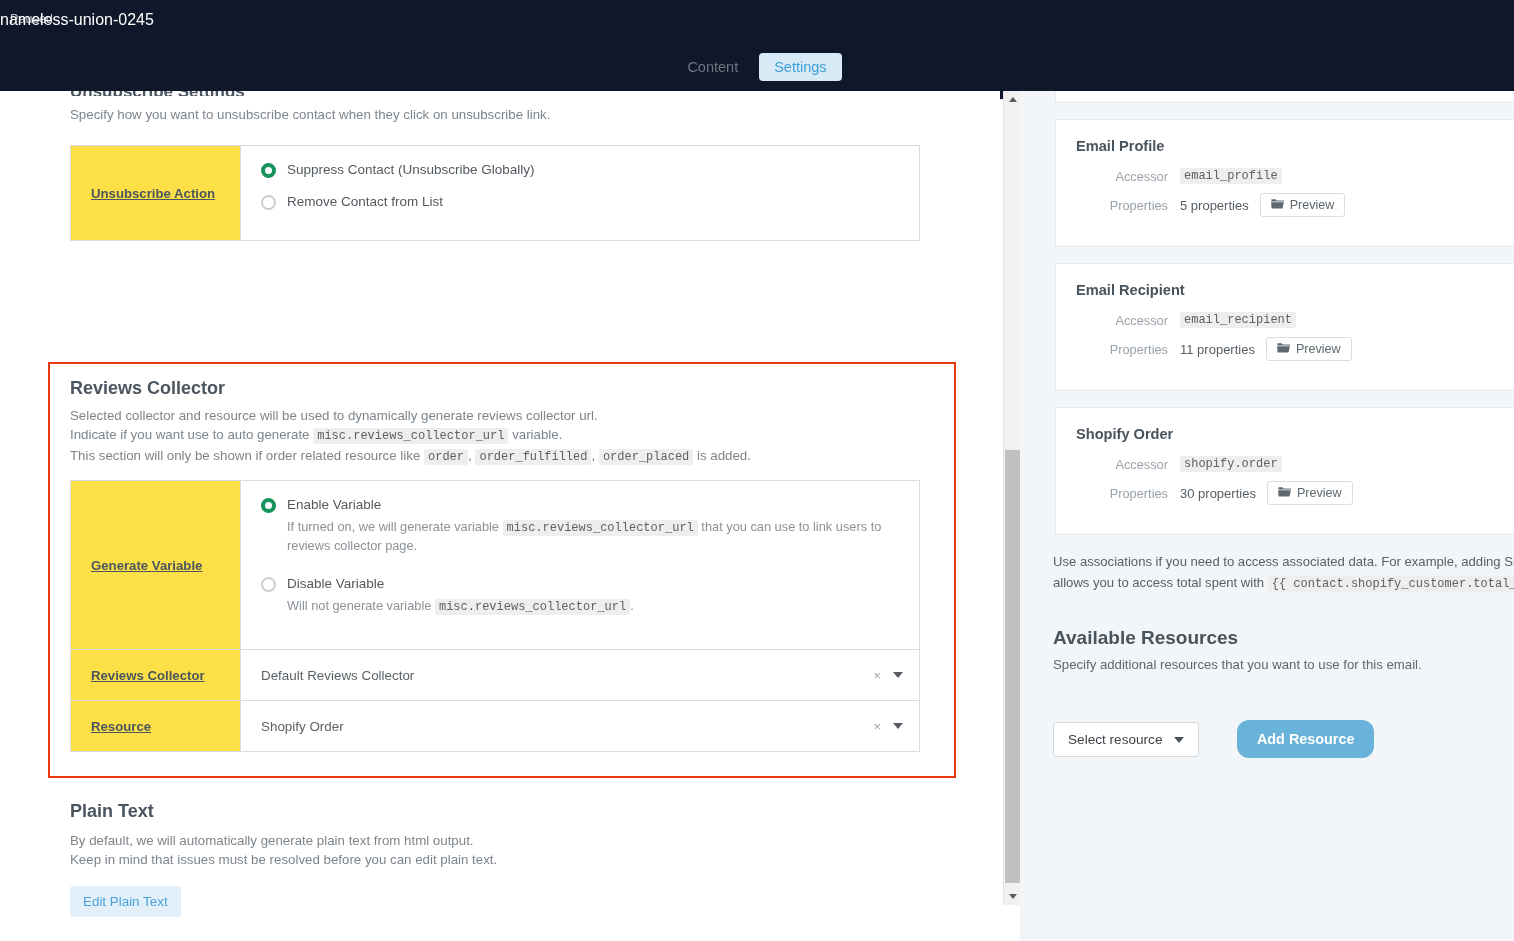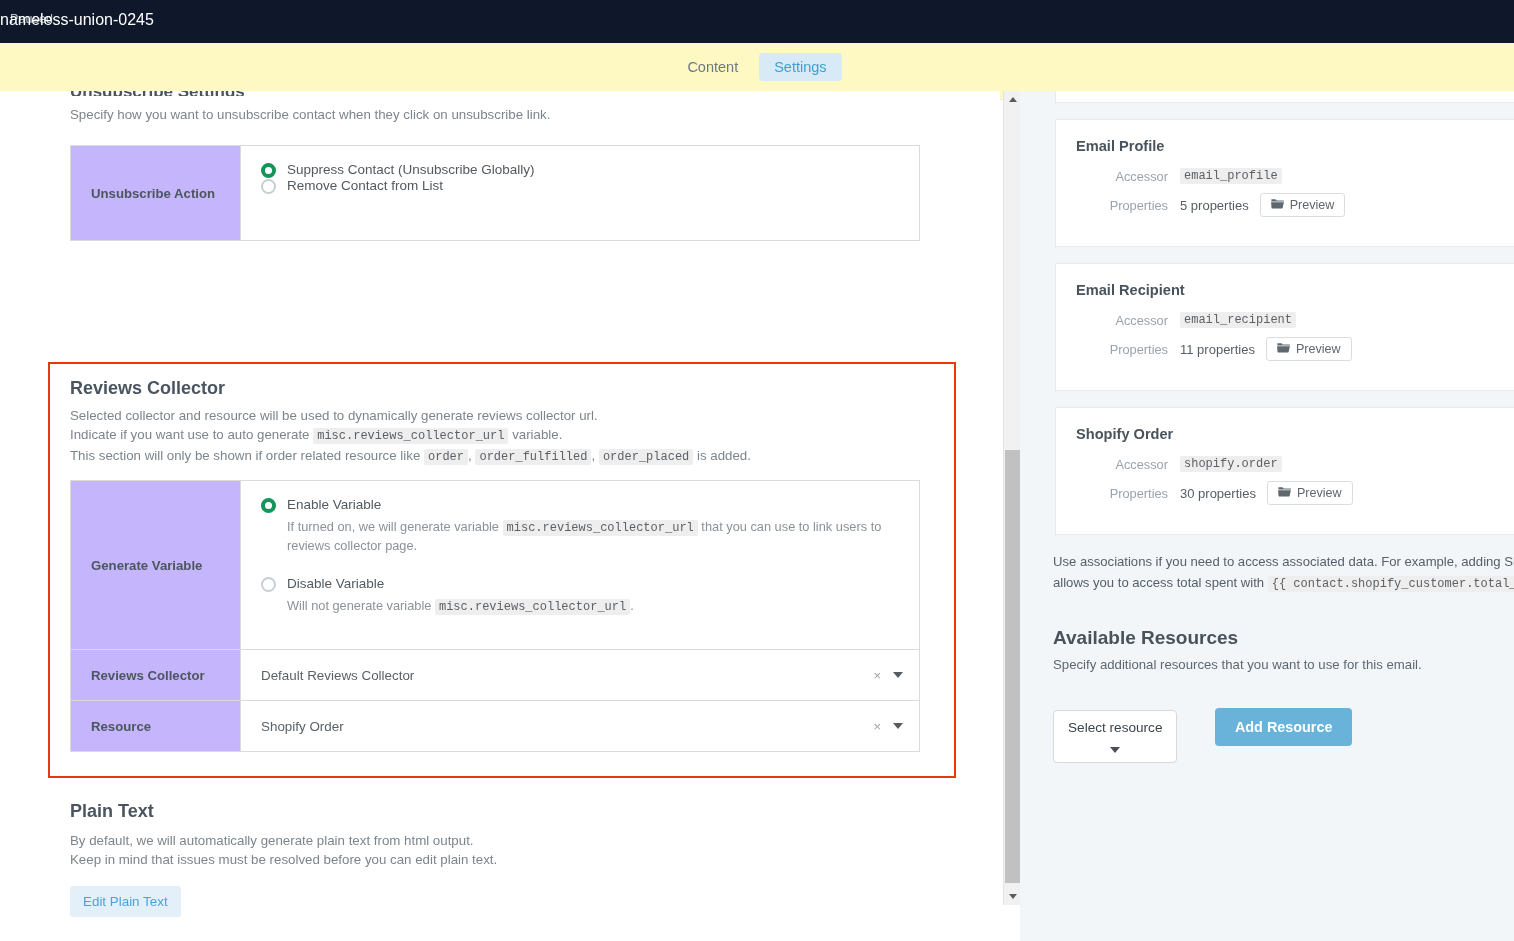--- a/index.html
+++ b/index.html
@@ -25,21 +25,21 @@
   }
   #topbar .title {
     position: absolute; left: 0; top: 11px; width: 1514px;
     text-align: left; font-size: 16px; color: #ffffff; font-weight: 400;
   }
 
   
   #tabbar {
     position: absolute; left: 0; top: 43px;
     width: 1514px; height: 57px;
-    background: #fef9c3;
+    background: #0f172a;
     border-bottom: 1px solid #e6e9ec;
   }
   #tabs {
     position: absolute; left: 0; top: 0; width: 1514px; height: 47px;
     display: flex; justify-content: center; align-items: center; gap: 6px;
   }
   .tab {
     font-size: 14.5px; padding: 6px 15px; border-radius: 4px;
     color: #6d7880; cursor: pointer; background: transparent; border: none;
     font-family: "Liberation Sans", sans-serif;
@@ -67,25 +67,25 @@
   .ftable {
     border: 1px solid #d8dcdf;
     border-collapse: collapse;
     width: 850px;
     background: #fff;
   }
   .ftable .row { display: flex; border-top: 1px solid #d8dcdf; }
   .ftable .row:first-child { border-top: none; }
   .ftable .lab {
     width: 170px; min-width: 170px;
-    background: #c4b5fd;
+    background: #fde047;
     color: #4c565e; font-weight: bold; font-size: 13.2px;
     padding: 14px 0 14px 20px;
     border-right: 1px solid #d8dcdf;
-    display: flex; align-items: center;
+    display: flex; align-items: center; text-decoration: underline;
   }
   .ftable .val { flex: 1; padding: 12px 14px 12px 20px; }
 
   
   .radio-line { display: flex; align-items: flex-start; }
   .rad {
     width: 15px; height: 15px; border-radius: 50%;
     border: 2px solid #c9ced2; background: #fff;
     margin-right: 11px; flex: 0 0 auto; position: relative; top: 1px;
   }
@@ -189,29 +189,29 @@
   }
   #right h2.avail {
     margin: 32px 0 8px 33px; font-size: 19px; color: #49535c; font-weight: bold;
   }
   #right p.availsub {
     margin: 0 0 20px 33px; font-size: 13.2px; color: #5e6870;
   }
   .res-select {
     margin-left: 33px; display: inline-flex; align-items: center; gap: 12px;
     background: #fff; border: 1px solid #d5dade; border-radius: 4px;
-    padding: 9px 14px; font-size: 13.6px; color: #3d4348; cursor: pointer; flex-direction: column;
+    padding: 9px 14px; font-size: 13.6px; color: #3d4348; cursor: pointer;
   }
   .res-select .caret {
     width: 0; height: 0; border-left: 5px solid transparent;
     border-right: 5px solid transparent; border-top: 6px solid #4a5056;
   }
   .btn-primary {
-    margin: 16px 0 0 33px; display: inline-block;
-    background: #69b3da; color: #fff; border: none; border-radius: 4px;
+    margin: 28px 0 0 33px; display: inline-block;
+    background: #69b3da; color: #fff; border: none; border-radius: 12px;
     padding: 11px 20px; font-size: 14.4px; font-weight: bold; cursor: pointer;
     font-family: "Liberation Sans", sans-serif;
   }
 </style>
 </head>
 <body>
 
 <div id="topbar">
   <div class="status">Paused</div>
   <div class="title">nameless-union-0245</div>
@@ -228,21 +228,21 @@
   <div id="main-inner">
 
     <div class="clipped-heading">Unsubscribe Settings</div>
 
     <div class="sec-desc" style="position:absolute;left:70px;top:14px;">Specify how you want to unsubscribe contact when they click on unsubscribe link.</div>
 
     <div class="ftable" style="position:absolute;left:70px;top:54px;">
       <div class="row" style="min-height:94px;">
         <div class="lab">Unsubscribe Action</div>
         <div class="val" style="padding-top:16px;">
-          <div class="radio-line" style="">
+          <div class="radio-line" style="margin-bottom:16px;">
             <span class="rad on"></span>
             <span class="rad-label">Suppress Contact (Unsubscribe Globally)</span>
           </div>
           <div class="radio-line">
             <span class="rad"></span>
             <span class="rad-label">Remove Contact from List</span>
           </div>
         </div>
       </div>
     </div>

